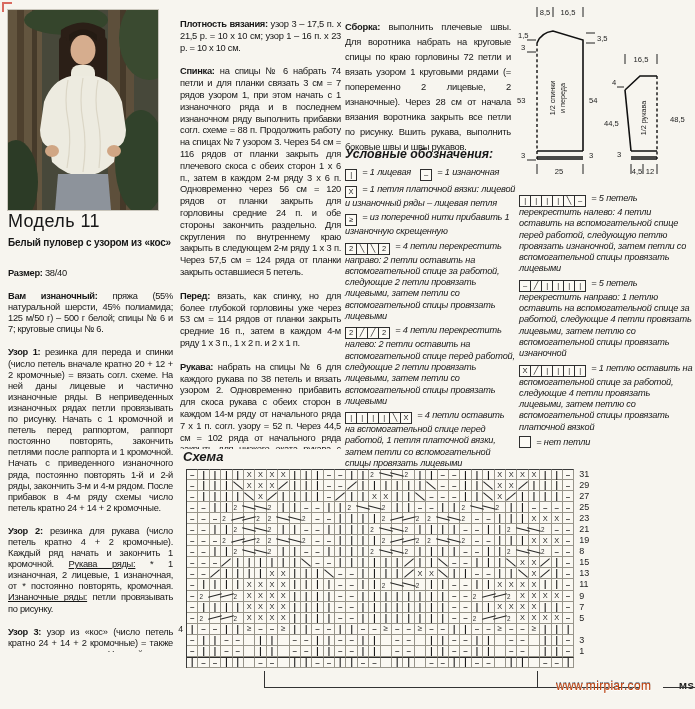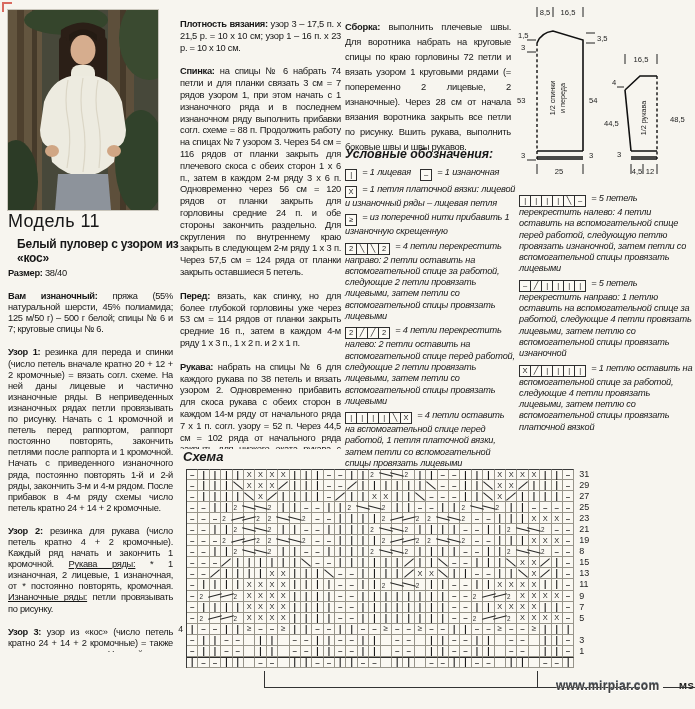--- a/index.html
+++ b/index.html
@@ -13,21 +13,21 @@
   .u{text-decoration:underline}
 
   
   .printmark{left:2px;top:2px;width:8px;height:8px;border-left:2px solid #d96a5f;border-top:2px solid #d96a5f}
 
   
   .photo{left:8px;top:10px;width:150px;height:200px;outline:1px solid #c9c6bc}
 
   
   .model-title{left:8px;top:211px;font-size:18px;font-weight:normal;letter-spacing:.4px}
-  .subtitle{left:17px;top:237px;width:168px;font-size:12px;font-weight:bold;letter-spacing:-.2px}
+  .subtitle{left:8px;top:237px;width:168px;font-size:10px;font-weight:bold;letter-spacing:-.2px}
 
   
   .col{position:absolute;text-align:justify}
   .col p{margin:12px 0 2px 0}
   #col1{left:8px;top:256px;width:165px;height:396px;overflow:hidden;font-size:9.3px;line-height:11.1px;letter-spacing:-.28px}
   #col2{left:180px;top:7px;width:161px;height:442px;overflow:hidden;font-size:9.35px;line-height:11.8px;letter-spacing:-.3px}
   #col3{left:345px;top:7px;width:166px;font-size:9.4px;line-height:15px;letter-spacing:-.25px}
 
   .legend-heading{left:345px;top:147px;font-size:12.3px;font-weight:bold;font-style:italic}
   .legend{position:absolute;font-style:italic;font-size:9.2px;line-height:11.3px;letter-spacing:-.2px}
@@ -68,22 +68,22 @@
   .cell.cD::after{transform:rotate(15deg)}
   .cell.cSU::after{left:-8%;width:116%;transform:rotate(-40deg)}
   .cell.cSD::after{left:-8%;width:116%;transform:rotate(40deg)}
 
   
   .ms-leg{width:0;height:16px;border-left:1.2px solid #333;top:671px}
   .ms-line{height:0;border-top:1.2px solid #333;top:687px}
   .ms-label{top:680px;left:679px;font-size:9.5px;font-weight:bold;letter-spacing:.5px}
 
   
-  .watermark{left:556px;top:679px;font-size:12px;font-weight:bold;letter-spacing:.3px;
-    color:#404040;text-shadow:0 1px 0 #ffffff,0 -1px 0 #79828c}
+  .watermark{left:556px;top:679px;font-size:12px;font-weight:normal;letter-spacing:.3px;
+    color:#c2410c;text-shadow:0 1px 0 #ffffff,0 -1px 0 #79828c}
 </style>
 </head>
 <body>
 
 <div class="abs printmark"></div>
 
 <svg class="abs photo" viewBox="0 0 150 200" aria-hidden="true">
   <rect width="150" height="200" fill="#47483a"></rect>
   <rect x="0" width="34" height="200" fill="#63553f"></rect>
   <rect x="9" width="7" height="200" fill="#473a2a" opacity=".75"></rect>
@@ -181,20 +181,23 @@
         <span class="sc">|</span>
       </span><span> = 5 петель перекрестить направо: 1 петлю оставить на вспомогательной спице за работой, следующие 4 петли провязать лицевыми, затем петлю со вспомогательной спицы провязать изнаночной </span></div>
     <div class="legend-entry"><span class="symcells">
         <span class="sc">X</span>
         <span class="sc">╱</span>
         <span class="sc">|</span>
         <span class="sc">|</span>
         <span class="sc">|</span>
         <span class="sc">|</span>
       </span><span> = 1 петлю оставить на вспомогательной спице за работой, следующие 4 петли провязать лицевыми, затем петлю со вспомогательной спицы провязать платочной вязкой </span></div>
+    <div class="legend-entry"><span class="symcells">
+        <span class="sc"> </span>
+      </span><span> = нет петли </span></div>
   </div>
 
 <svg class="abs schematics" viewBox="0 0 185 186">
 
   <g>
     <line x1="27" y1="5" x2="27" y2="15" stroke="#222" stroke-width="1"></line>
     <line x1="43" y1="5" x2="43" y2="15" stroke="#222" stroke-width="1"></line>
     <line x1="73" y1="5" x2="73" y2="15" stroke="#222" stroke-width="1"></line>
     <text x="35" y="13" text-anchor="middle">8,5</text>
     <text x="58" y="13" text-anchor="middle">16,5</text>

